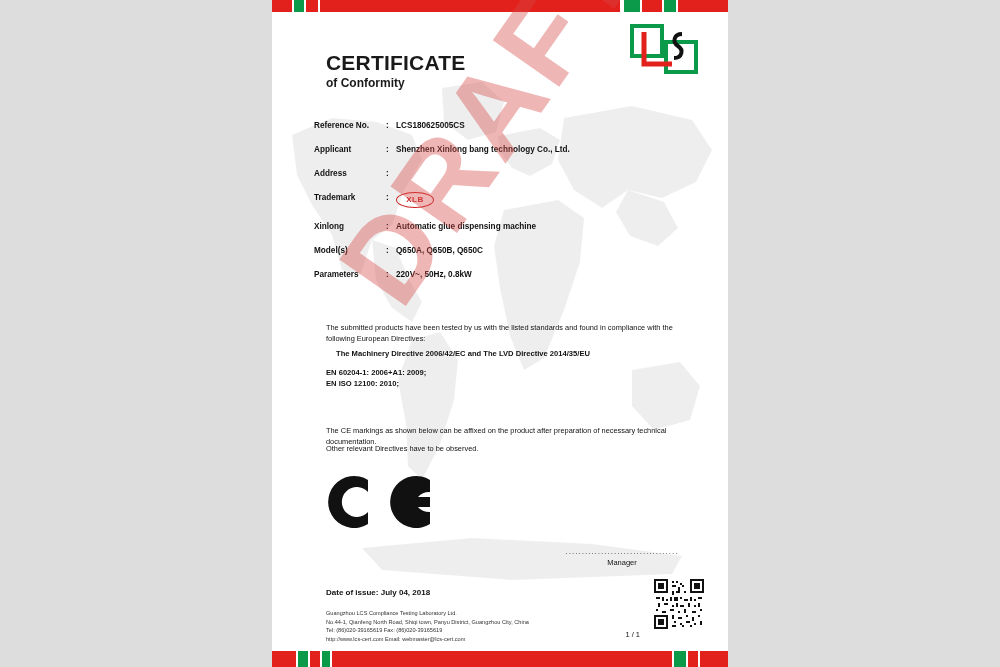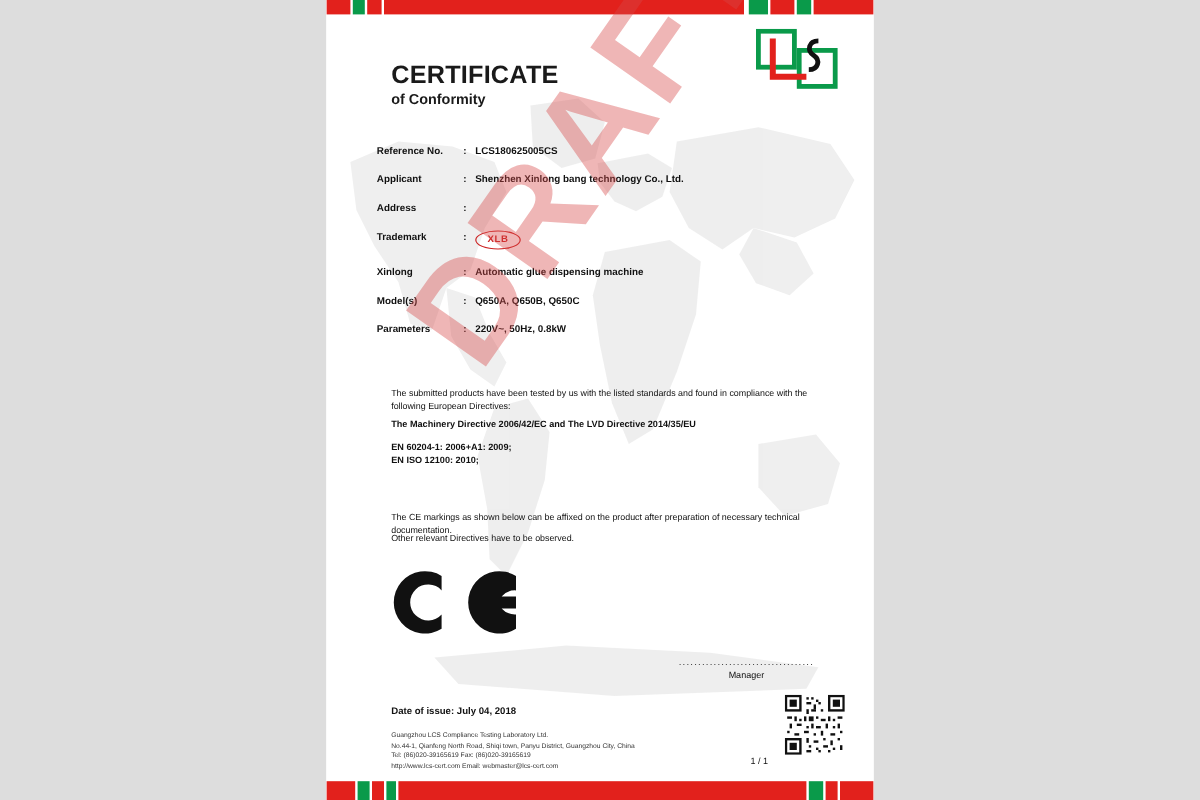--- a/index.html
+++ b/index.html
@@ -132,21 +132,21 @@
 
   .body-text {
     position: absolute;
     left: 54px;
     width: 372px;
     font-size: 7.4px;
     color: #111;
     line-height: 1.45;
   }
   .body-text.b1 { top: 323px; }
-  .body-text.b2 { top: 348px; font-weight: bold; font-size: 7.6px; }
+  .body-text.b2 { top: 348px; font-weight: bold; font-size: 7.6px; margin-left: 10px; }
   .body-text.b3 { top: 367px; font-weight: bold; font-size: 7.6px; }
   .body-text.b4 { top: 389px; }
   .body-text.b5 { top: 426px; }
   .body-text.b6 { top: 444px; }
 
   .ce-mark {
     position: absolute;
     left: 52px;
     top: 472px;
     width: 120px;

